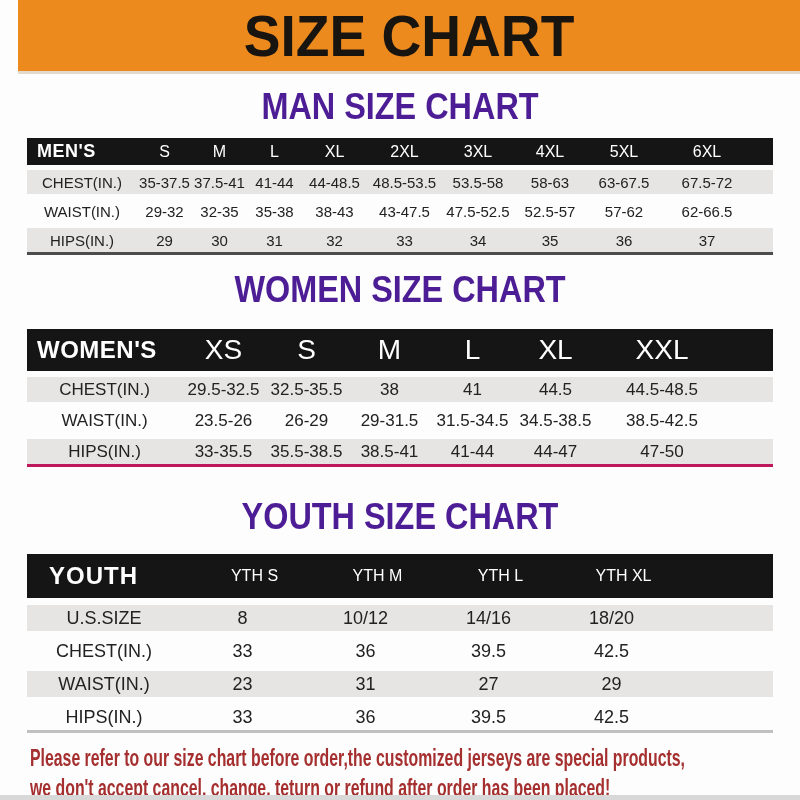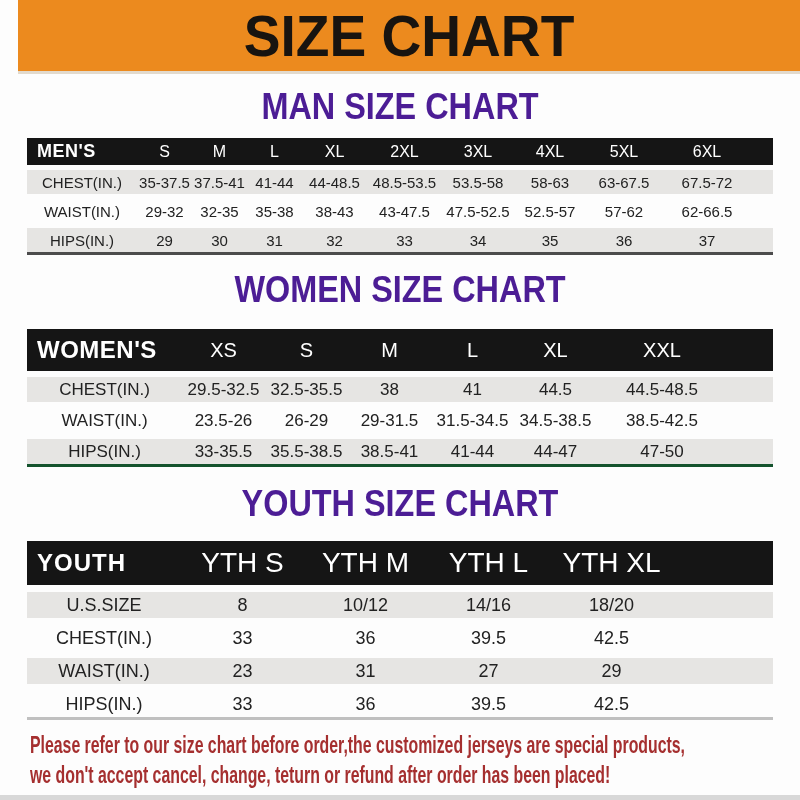--- a/index.html
+++ b/index.html
@@ -22,21 +22,21 @@
   .banner-text {
     font-size: 58px; font-weight: 700; color: #181410;
     transform: scaleX(0.95); letter-spacing: 0px; white-space: nowrap;
   }
 
   
   .sec-title { text-align: center; font-weight: 700; color: #4c1d95; }
   .sec-title > span { display: inline-block; font-size: 36px; line-height: 38px; transform: scaleX(0.9); white-space: nowrap; }
   .t-men   { margin: 14px 0 12px; }
   .t-women { margin: 16px 0 20px; }
-  .t-youth { margin: 18px 0 18px; }
+  .t-youth { margin: 31px 0 18px; }
 
   
   .size-table { margin: 0 27px; }
   .thead {
     background: var(--header_black, #151515);
     color: #fff; display: grid; align-items: center;
   }
   .trow { display: grid; align-items: center; color: #222; }
   .gray  { background: var(--row_gray, #e6e5e3); }
   .white { background: transparent; }
@@ -48,27 +48,27 @@
   .youth-grid { grid-template-columns: 154px 123px 123px 123px 123px; }
 
   .men .thead   { height: 27px; }
   .men .trow    { height: 24px; margin-top: 5px; font-size: 15px; }
   .men .sz      { font-size: 16px; }
   .men .corner  { font-size: 18px; }
   .men.size-table { border-bottom: 3px solid #4c4c4c; }
 
   .women .thead  { height: 42px; }
   .women .trow   { height: 25px; margin-top: 6px; font-size: 17px; }
-  .women .sz     { font-size: 20px; }
+  .women .sz     { font-size: 28px; }
   .women .corner { font-size: 24px; }
-  .women.size-table { border-bottom: 3px solid #14532d; }
-
-  .youth .thead  { height: 44px; }
+  .women.size-table { border-bottom: 3px solid #be185d; }
+
+  .youth .thead  { height: 44px; padding-left: 12px; }
   .youth .trow   { height: 26px; margin-top: 7px; font-size: 18px; }
-  .youth .sz     { font-size: 28px; }
+  .youth .sz     { font-size: 16px; }
   .youth .corner { font-size: 24px; letter-spacing: 1px; }
   .youth.size-table { border-bottom: 3px solid #c0c0c0; }
 
   
   .note { margin: 10px 0 0 30px; color: var(--note_red, #a52f2f); font-weight: 700; font-size: 24px; }
   .note-line { line-height: 30px; transform: scaleX(0.66); transform-origin: 0 50%; white-space: nowrap; }
 
   .bottom-strip { position: absolute; left: 0; bottom: 0; width: 100%; height: 5px; background: #d8d8d8; }
 </style>
 </head>

